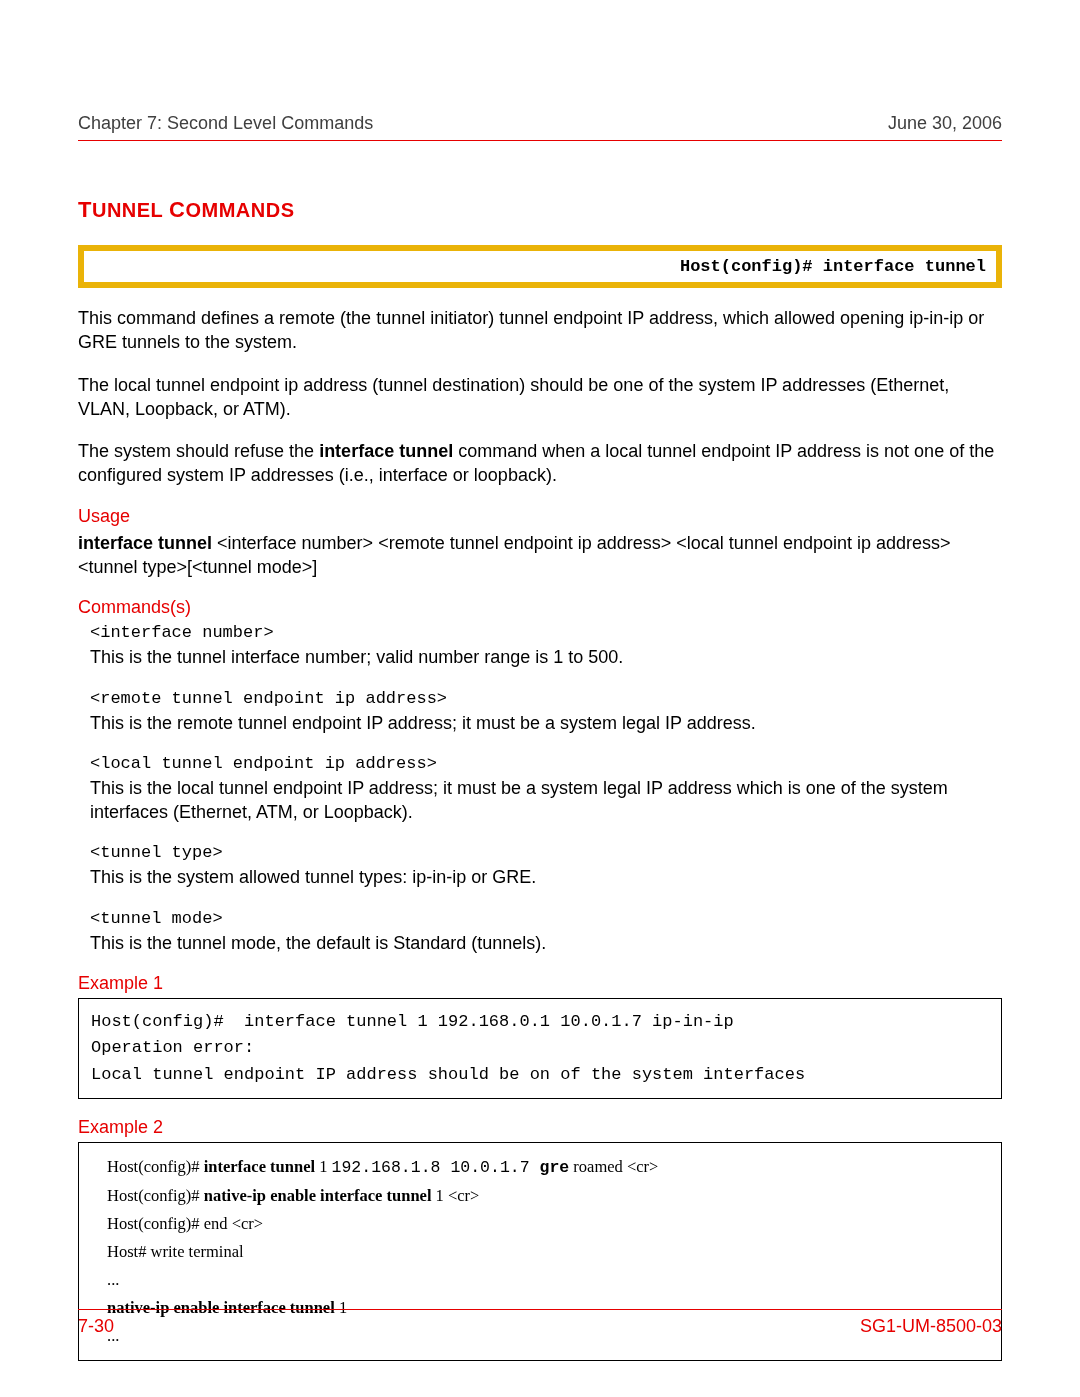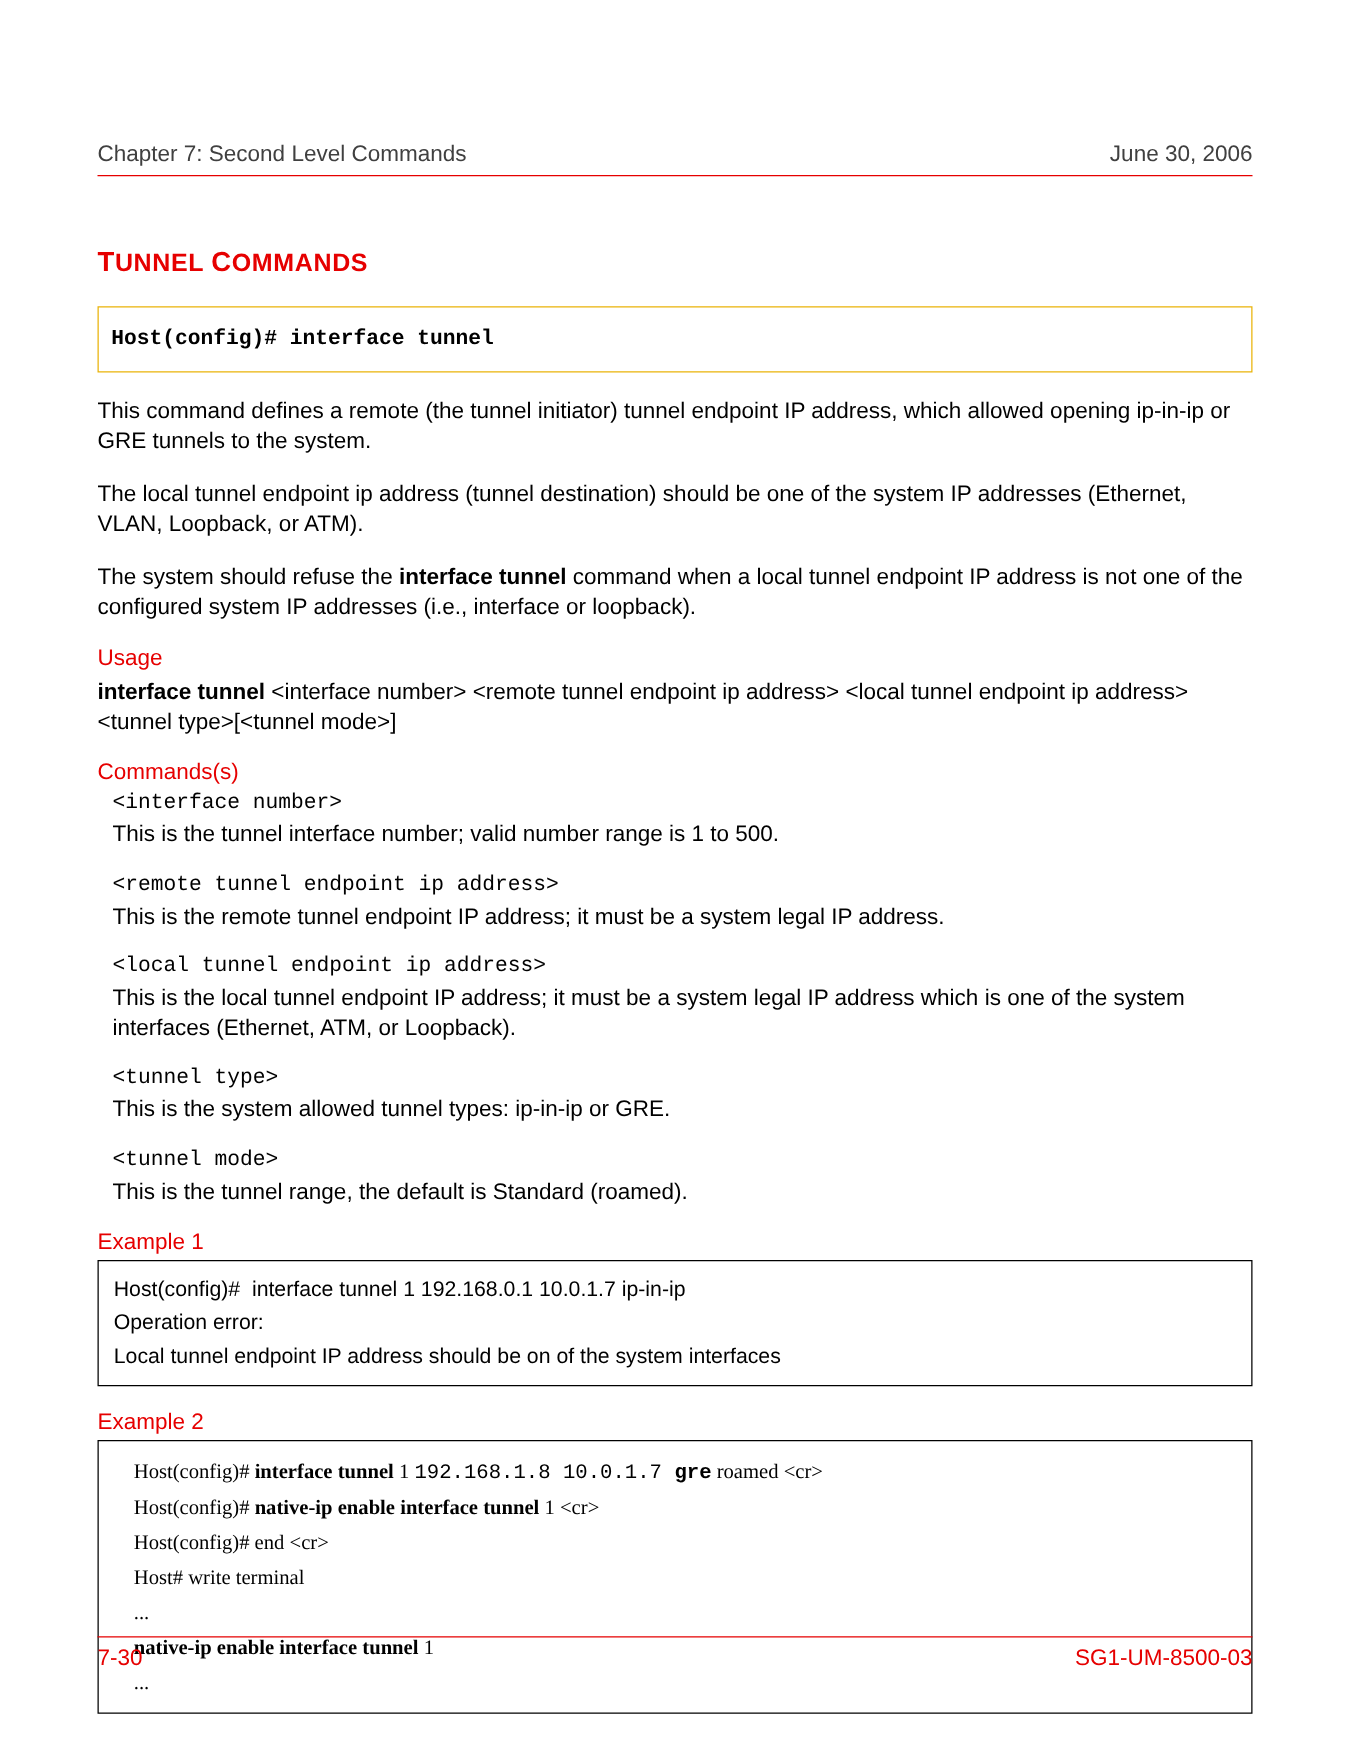--- a/index.html
+++ b/index.html
@@ -35,26 +35,27 @@
   .section-title {
     color: #e60000;
     font-weight: bold;
     font-size: 20px;
     margin-top: 56px;
     margin-bottom: 22px;
     font-variant: small-caps;
     letter-spacing: 0.5px;
   }
   .cmd-box {
-    border: 1px solid #eab308;
-    padding: 16px 10px;
+    border: 6px solid #eab308;
+    padding: 6px 10px;
     font-family: "Courier New", monospace;
     font-weight: bold;
     font-size: 17px;
     margin-bottom: 18px;
+    text-align: right;
   }
   p.body {
     margin: 0 0 18px 0;
     line-height: 1.35;
   }
   p.body .bold { font-weight: bold; }
   .sub-head {
     color: #e60000;
     font-size: 18px;
     margin: 10px 0 4px 0;
@@ -62,21 +63,21 @@
   .usage-line {
     margin: 0 0 18px 0;
     line-height: 1.35;
   }
   .usage-line .bold { font-weight: bold; }
   .param-block { margin: 0 0 18px 12px; line-height:1.35; }
   .param-name { font-family: "Courier New", monospace; font-size:17px; }
   .example-box {
     border: 1px solid #000;
     padding: 10px 12px;
-    font-family: Liberation Sans, sans-serif;
+    font-family: Liberation Mono, monospace;
     font-size: 17px;
     white-space: pre-wrap;
     line-height: 1.55;
     margin-bottom: 18px;
   }
   .example2-box {
     border: 1px solid #000;
     padding: 10px 28px;
     font-family: "Times New Roman", serif;
     font-size: 16.5px;
@@ -137,21 +138,21 @@
   <div class="param-block">
     <div class="param-name">&lt;local tunnel endpoint ip address&gt;</div>
     <div>This is the local tunnel endpoint IP address; it must be a system legal IP address which is one of the system interfaces (Ethernet, ATM, or Loopback).</div>
   </div>
   <div class="param-block">
     <div class="param-name">&lt;tunnel type&gt;</div>
     <div>This is the system allowed tunnel types: ip-in-ip or GRE.</div>
   </div>
   <div class="param-block">
     <div class="param-name">&lt;tunnel mode&gt;</div>
-    <div>This is the tunnel range, the default is Standard (roamed).</div>
+    <div>This is the tunnel mode, the default is Standard (tunnels).</div>
   </div>
 
   <div class="sub-head">Example 1</div>
   <div class="example-box">Host(config)#  interface tunnel 1 192.168.0.1 10.0.1.7 ip-in-ip
 Operation error:
 Local tunnel endpoint IP address should be on of the system interfaces</div>
 
   <div class="sub-head">Example 2</div>
   <div class="example2-box">
     <div>

